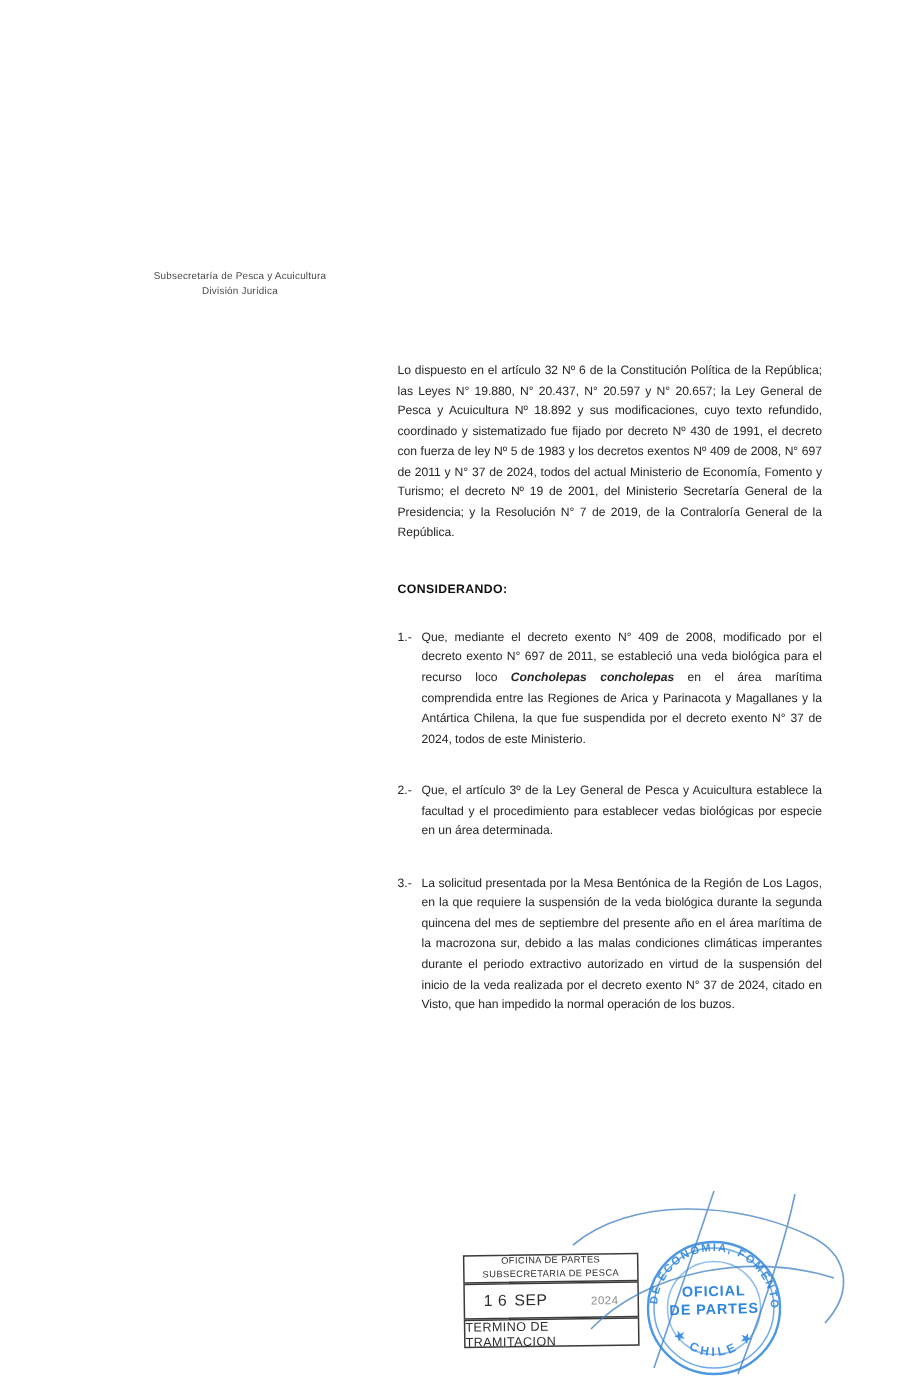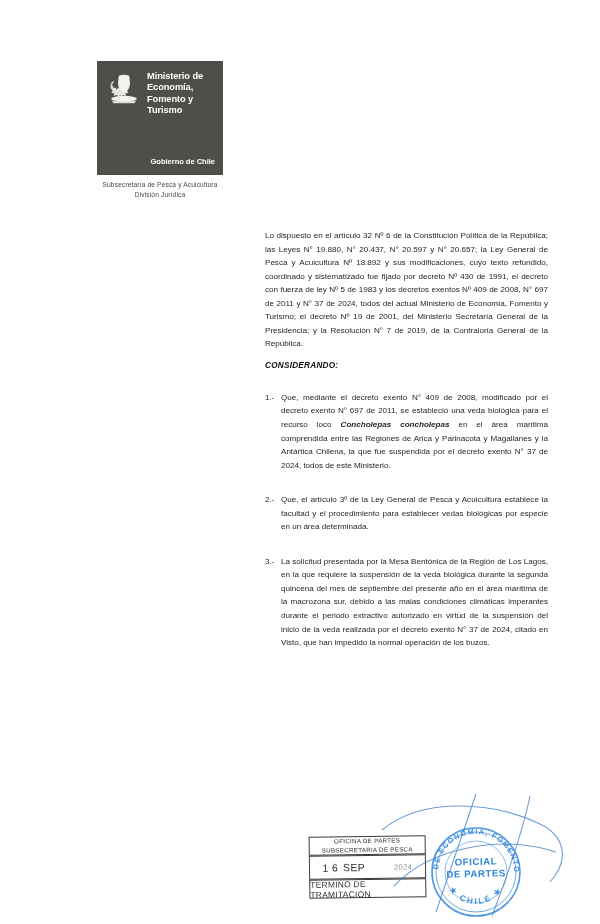--- a/index.html
+++ b/index.html
@@ -109,30 +109,30 @@
     color: #101010;
     text-transform: uppercase;
   }
   .heading {
     font-size: 8.2px;
     font-weight: bold;
     letter-spacing: 0.25px;
     color: #101010;
   }
   .h-visto { margin-top: 22px; }
-  .h-cons  { margin-top: 10px; font-style: italic; }
+  .h-cons  { margin-top: 26px; }
 
   .para {
     font-size: 8.1px;
     line-height: 13.55px;
     text-align: justify;
     color: #262626;
     letter-spacing: -0.02px;
   }
-  .p-visto { margin-top: 4px; }
+  .p-visto { margin-top: 15px; }
 
   .item {
     position: relative;
     padding-left: 16px;
     margin-top: 21px;
   }
   .item .num {
     position: absolute;
     left: 0;
     top: 0;
@@ -210,36 +210,20 @@
     width: 200px;
     height: 130px;
     pointer-events: none;
   }
 </style>
 </head>
 <body>
 
 <div class="page">
 
-  <div class="letterhead">
-    <div class="logo-box">
-      <span class="coat">
-        <svg viewBox="0 0 48 44" width="36" height="34" aria-hidden="true">
-          <g fill="#f2f2ee">
-            <path d="M24 3c-4 0-7 1.5-7 1.5l-1 10c0 6 4 10 8 12 4-2 8-6 8-12l-1-10S28 3 24 3z"></path>
-            <path d="M11 11c-3 1-5 4-5 7 0 4 3 6 3 6l-2 3 4 1-1 3 5-1 1 3 3-3 2 3 1-3 5 1-1-3 4-1-2-3s3-2 3-6c0-3-2-6-5-7l-1 4 2 2-3 1 1 3-4-1-1 3-3-3-3 3-1-3-4 1 1-3-3-1 2-2z" opacity="0.92"></path>
-            <ellipse cx="24" cy="35" rx="17" ry="4"></ellipse>
-            <path d="M8 38h32l-2 3H10z" opacity="0.85"></path>
-          </g>
-        </svg>
-      </span>
-      <div class="logo-title">Ministerio de<br>Economía,<br>Fomento y<br>Turismo</div>
-      <div class="logo-gob">Gobierno de Chile</div>
-    </div>
-  </div>
 
   <div class="subsec">
     Subsecretaría de Pesca y Acuicultura<br>División Jurídica
   </div>
 
 
   <div class="col">
 
 
     <div class="para p-visto">Lo dispuesto en el artículo 32 Nº 6 de la Constitución Política de la República; las Leyes N° 19.880, N° 20.437, N° 20.597 y N° 20.657; la Ley General de Pesca y Acuicultura Nº 18.892 y sus modificaciones, cuyo texto refundido, coordinado y sistematizado fue fijado por decreto Nº 430 de 1991, el decreto con fuerza de ley Nº 5 de 1983 y los decretos exentos Nº 409 de 2008, N° 697 de 2011 y N° 37 de 2024, todos del actual Ministerio de Economía, Fomento y Turismo; el decreto Nº 19 de 2001, del Ministerio Secretaría General de la Presidencia; y la Resolución N° 7 de 2019, de la Contraloría General de la República.</div>

